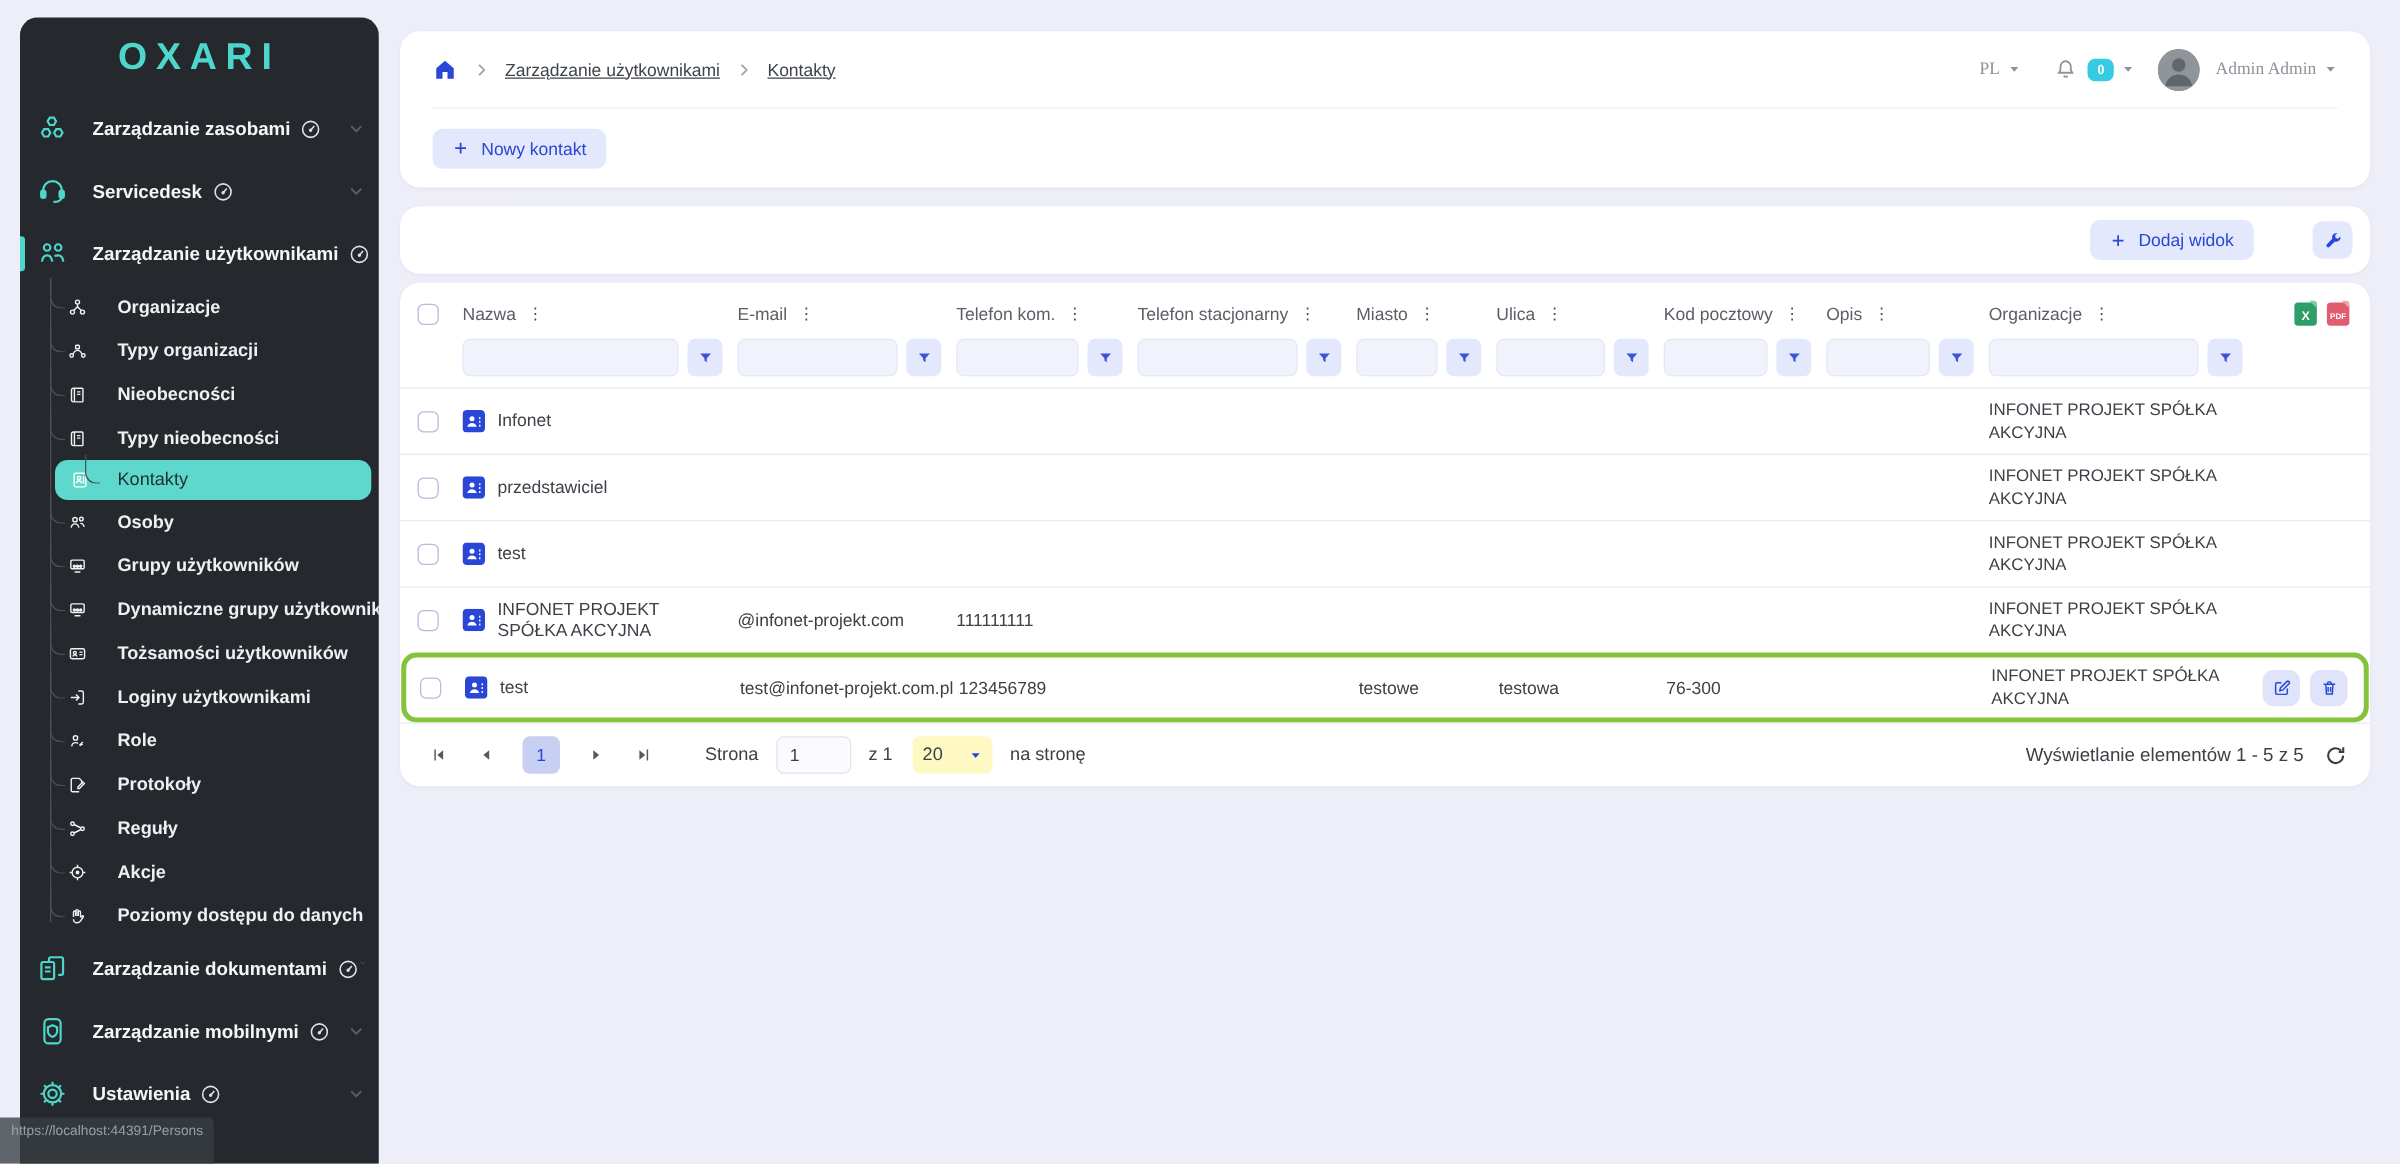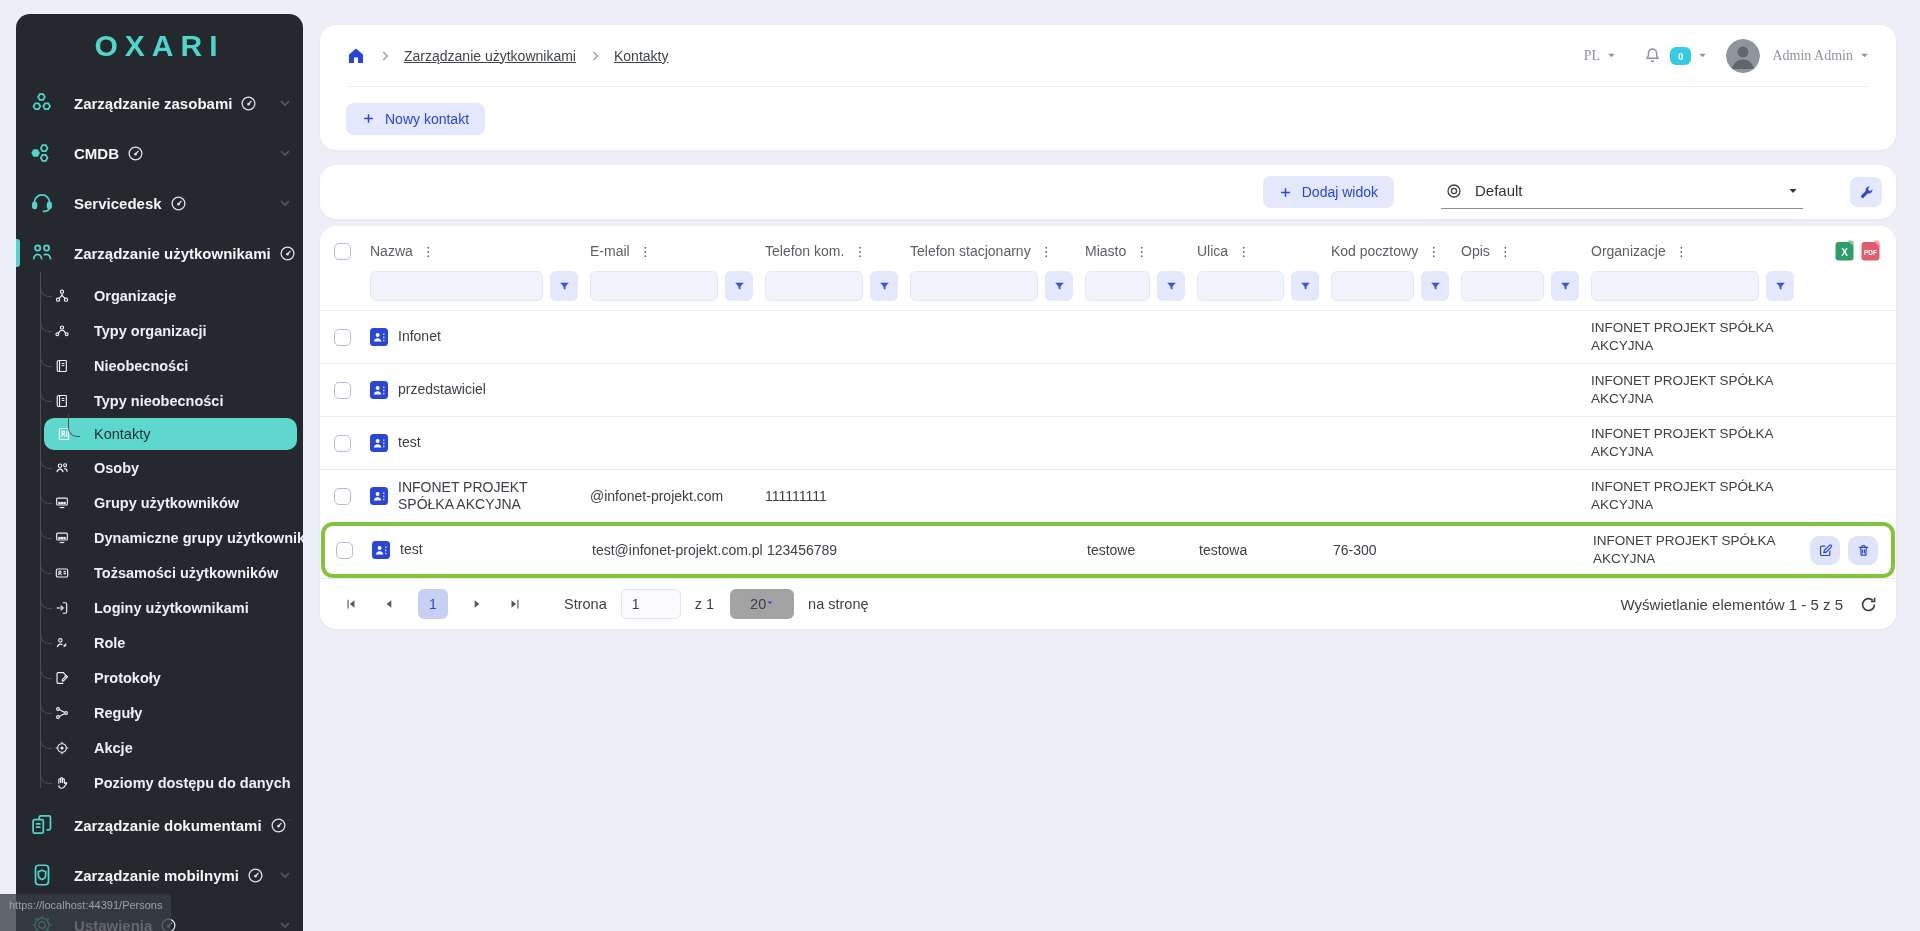--- a/index.html
+++ b/index.html
@@ -110,22 +110,22 @@
   
   .pager{ border-top:1px solid #e9ebf0; height:51px; display:flex; align-items:center;
     padding:0 18px 0 16px; font-size:14.5px; color:#3c4147; }
   .pg-ic{ width:14px; height:14px; color:#55595f; cursor:pointer; }
   .pg-btn{ width:30px; height:14px; display:flex; justify-content:center; margin:0 8px 0 0; }
   .pg-page{ width:30px; height:30px; background:#c7d0f2; color:#2946d6; border-radius:6px;
     display:flex; align-items:center; justify-content:center; font-size:14px; margin:0 14px 0 6px; cursor:pointer; }
   .pg-label{ margin-left:26px; }
   .pg-input{ width:60px; height:30px; border:1px solid #dfe3f2; background:#fbfbfe; border-radius:6px;
     font-family:inherit; font-size:14px; text-align:left; padding:0 10px; color:#3c4147; margin:0 14px; }
-  .pg-size{ display:flex; align-items:center; background:#a3a3a3; border-radius:6px;
-    height:30px; width:64px; margin:0 14px 0 16px; padding:0 20px; cursor:pointer; justify-content:space-between; }
+  .pg-size{ display:flex; align-items:center; background:#fef9c3; border-radius:6px;
+    height:30px; width:64px; margin:0 14px 0 16px; padding:0 8px; cursor:pointer; justify-content:space-between; }
   .pg-size .caret{ width:11px; height:11px; color:#2946d6; }
   .pg-summary{ margin-left:auto; display:flex; align-items:center; gap:16px; font-size:15px; }
   .refresh{ width:19px; height:19px; color:#3a3e44; cursor:pointer; }
 </style>
 </head>
 <body>
 
 <aside class="sidebar">
   <div class="logo">OXARI</div>
 
@@ -145,42 +145,20 @@
           <circle cx="12" cy="13" r="1" fill="currentColor"></circle>
         </svg>
       </span>
     <span class="chev">
         <svg viewBox="0 0 24 24" fill="none" stroke="currentColor" stroke-width="2.4">
           <path d="M6 9l6 6 6-6"></path>
         </svg>
       </span>
   </div>
 
-  <div class="nav-item">
-    <span class="ti">
-      <svg viewBox="0 0 24 24" fill="none" stroke="currentColor" stroke-width="1.6">
-          <path d="M4.6 9.3h3l1.6 2.7-1.6 2.7h-3L3 12z" fill="currentColor"></path>
-          <path d="M12.5 4.8h3l1.6 2.7-1.6 2.7h-3l-1.6-2.7z"></path>
-          <path d="M12.5 13.8h3l1.6 2.7-1.6 2.7h-3l-1.6-2.7z"></path>
-        </svg>
-    </span>
-    <span class="lbl">CMDB</span>
-    <span class="gauge">
-        <svg viewBox="0 0 24 24" fill="none" stroke="currentColor" stroke-width="1.8">
-          <circle cx="12" cy="12" r="9"></circle>
-          <path d="M12 13l4.2-4.8"></path>
-          <circle cx="12" cy="13" r="1" fill="currentColor"></circle>
-        </svg>
-      </span>
-    <span class="chev">
-        <svg viewBox="0 0 24 24" fill="none" stroke="currentColor" stroke-width="2.4">
-          <path d="M6 9l6 6 6-6"></path>
-        </svg>
-      </span>
-  </div>
 
   <div class="nav-item">
     <span class="ti">
       <svg viewBox="0 0 24 24" fill="none" stroke="currentColor" stroke-width="1.6">
           <path d="M5 13v-1.5a7 7 0 0 1 14 0V13"></path>
           <rect x="3.6" y="11.5" width="3.2" height="5.4" rx="1.6" fill="currentColor"></rect>
           <rect x="17.2" y="11.5" width="3.2" height="5.4" rx="1.6" fill="currentColor"></rect>
           <path d="M19 16.5a5.2 5.2 0 0 1-5 3.3h-1.3"></path>
         </svg>
     </span>
@@ -526,34 +504,20 @@
 
   <section class="card card-toolbar">
     <button class="btn-lav">
       <span class="plus">
           <svg viewBox="0 0 24 24" fill="none" stroke="currentColor" stroke-width="2.6">
             <path d="M12 4v16M4 12h16"></path>
           </svg>
         </span>
       <span>Dodaj widok</span>
     </button>
-    <div class="view-select">
-      <span class="vic">
-          <svg viewBox="0 0 24 24" fill="none" stroke="currentColor" stroke-width="1.7">
-            <circle cx="12" cy="12" r="8"></circle>
-            <circle cx="12" cy="12" r="3.4"></circle>
-          </svg>
-        </span>
-      <span class="vtxt">Default</span>
-      <span class="vcaret">
-          <svg viewBox="0 0 24 24" fill="currentColor">
-            <path d="M5 8h14l-7 8z"></path>
-          </svg>
-        </span>
-    </div>
     <button class="btn-wrench">
       <svg viewBox="0 0 24 24" fill="#2946d6">
           <path d="M20.2 7.3a4.8 4.8 0 0 1-6.2 5.7L8 19a2.1 2.1 0 1 1-3-3l6-6a4.8 4.8 0 0 1 5.7-6.2l-2.5 2.5.7 2.8 2.8.7z"></path>
         </svg>
     </button>
   </section>
 
   <section class="card card-table">
     <div class="export">
       <svg viewBox="0 0 19 21">

